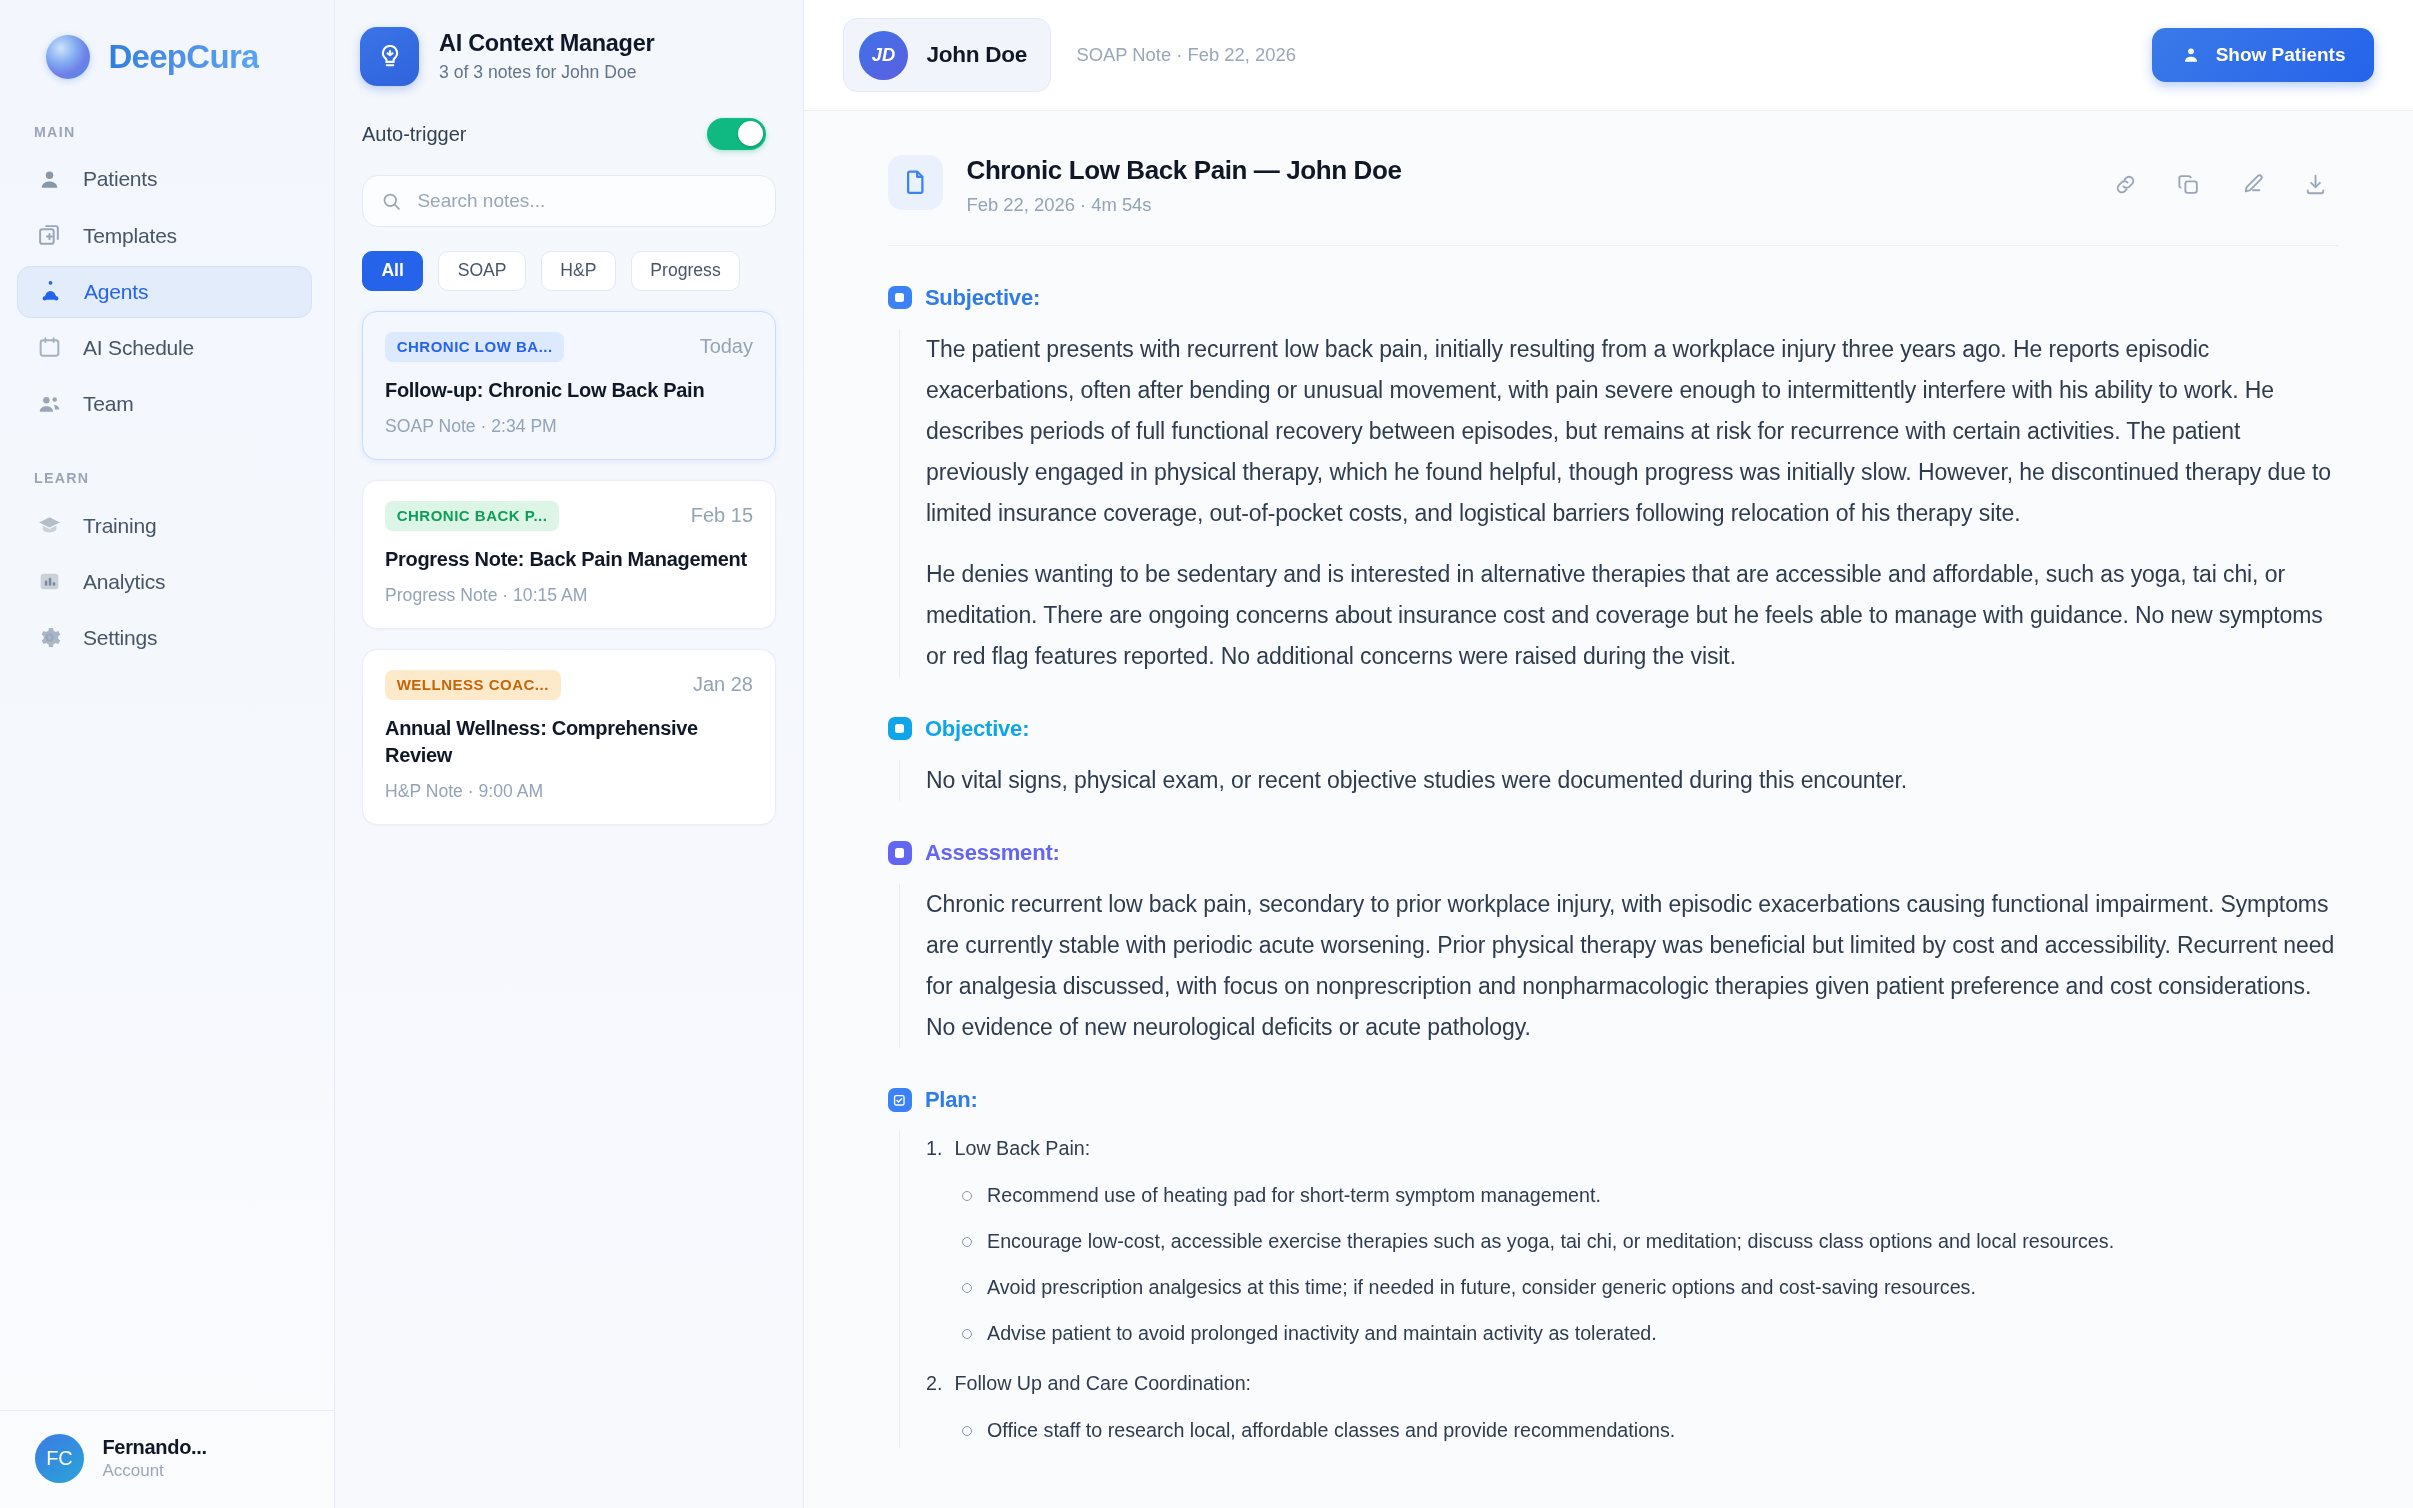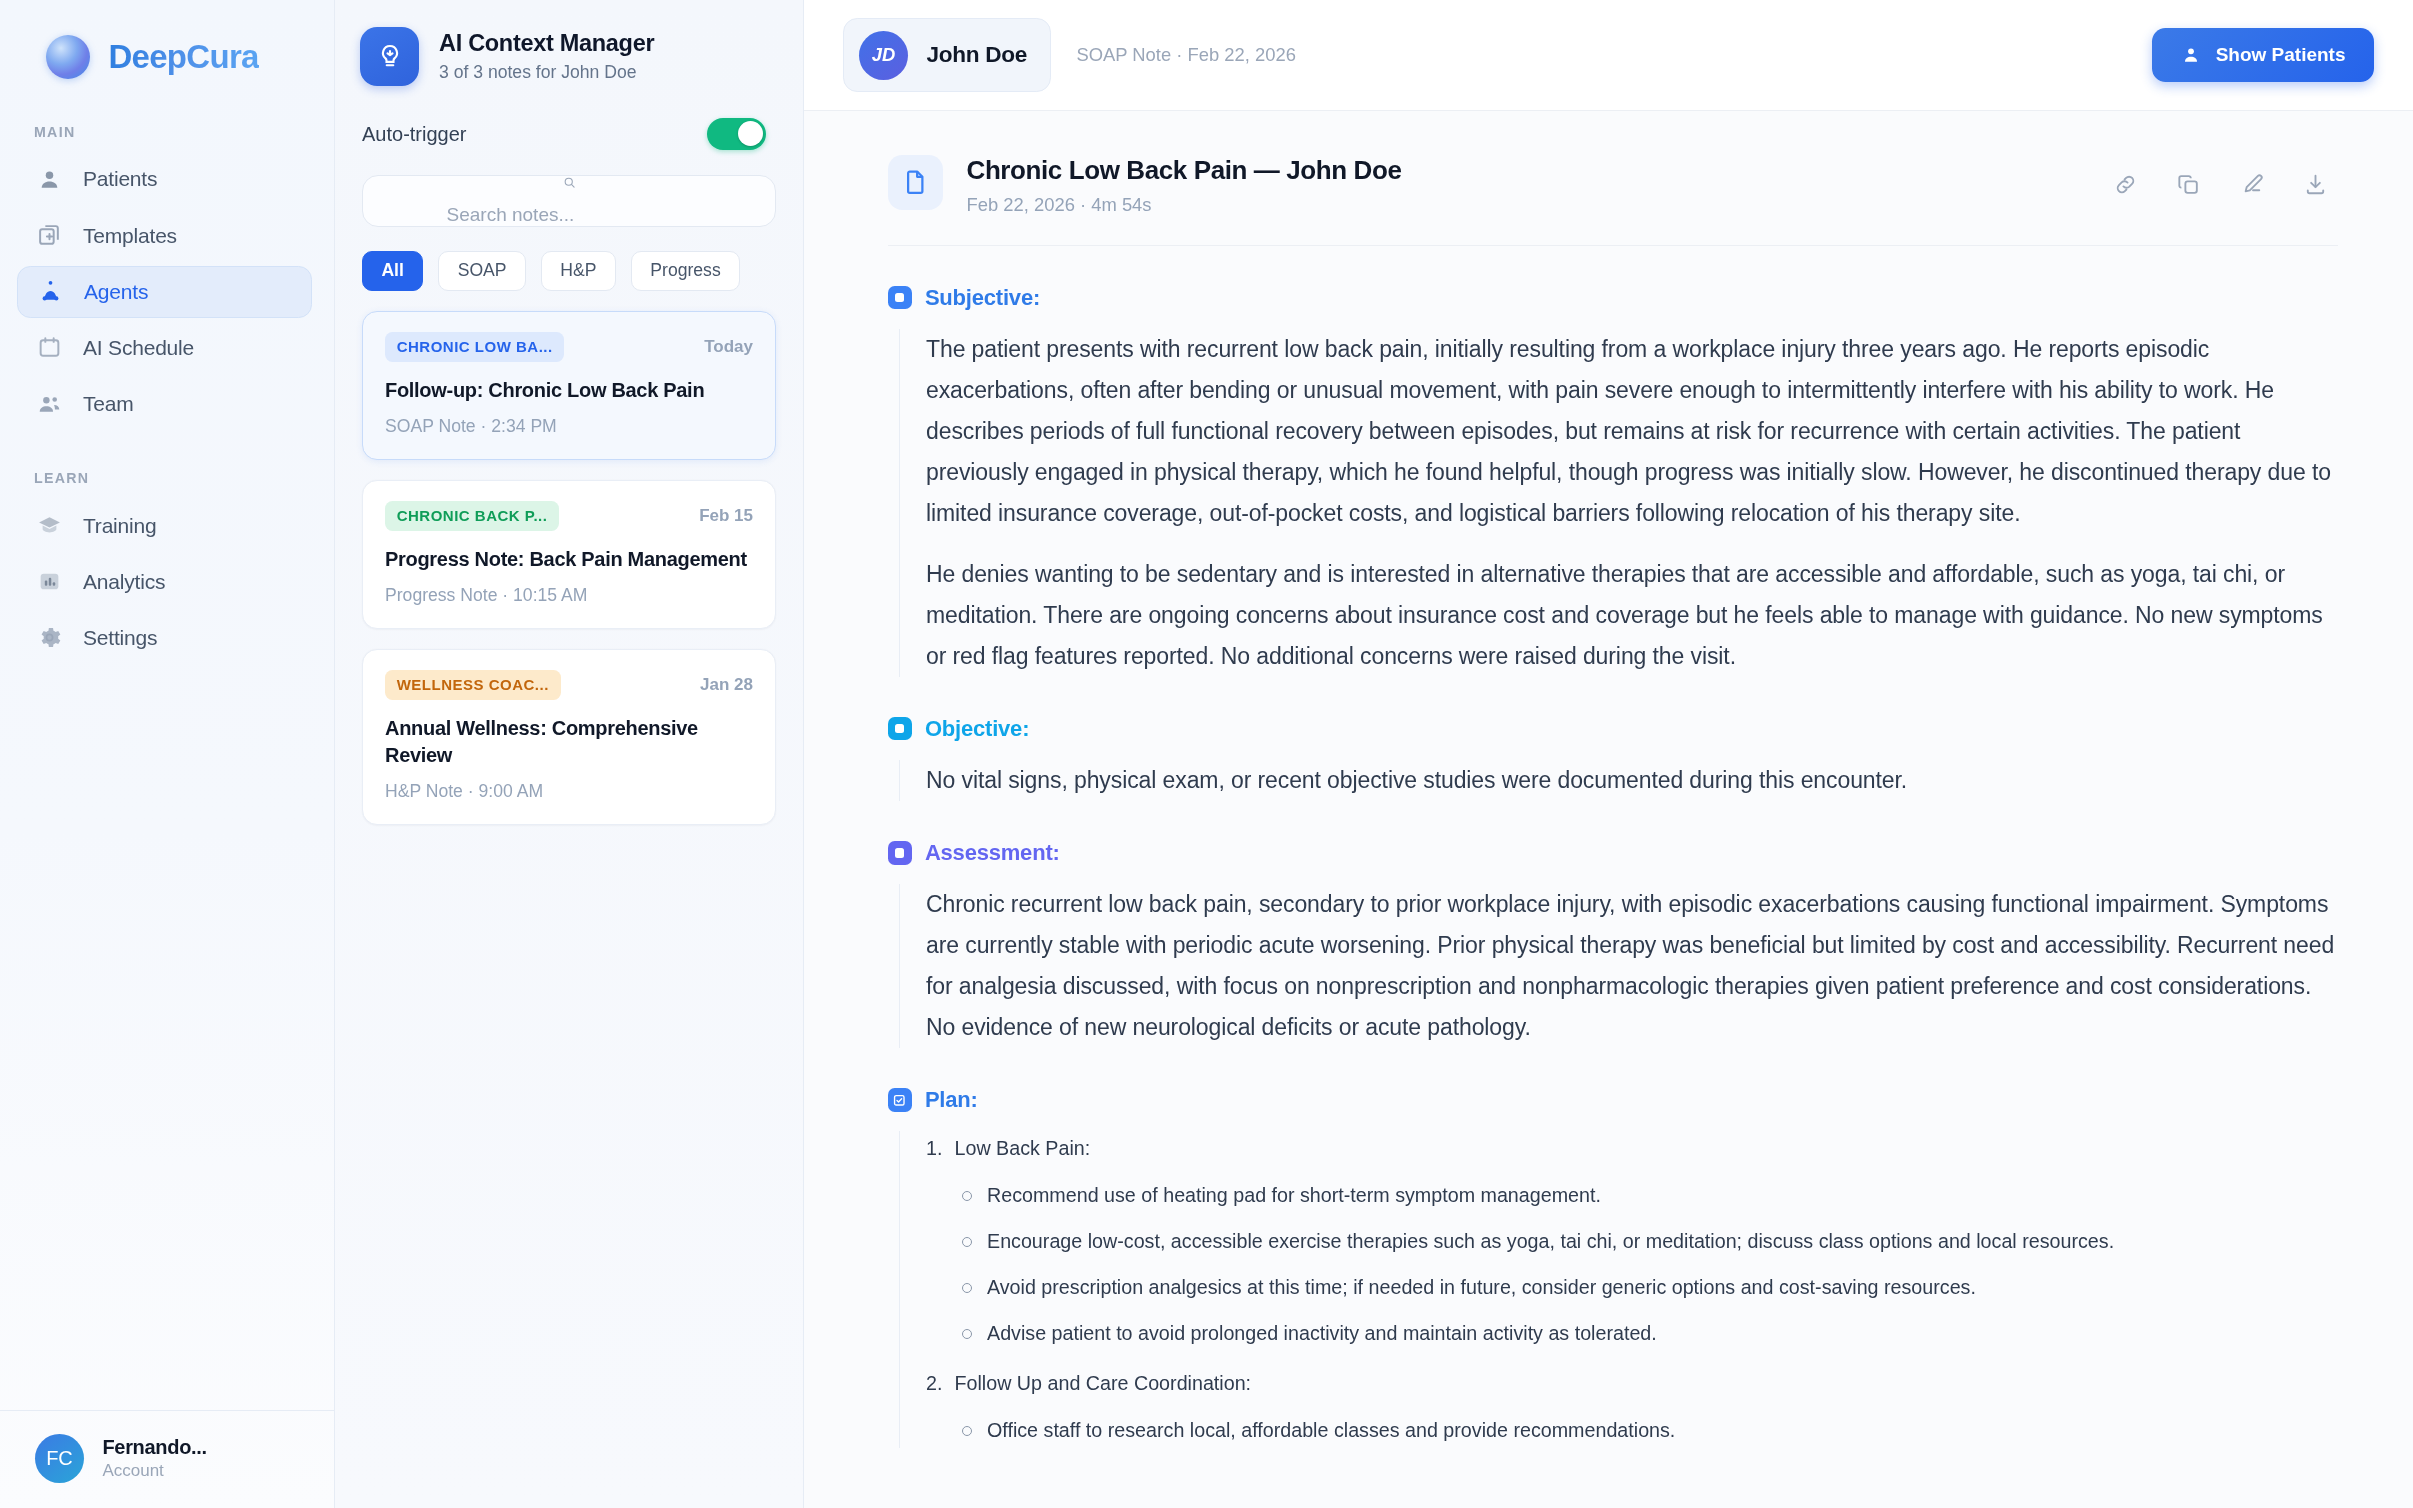--- a/index.html
+++ b/index.html
@@ -94,21 +94,20 @@
   .toggle .knob {
     position: absolute; right: 3.4px; top: 3.4px; width: 25px; height: 25px;
     border-radius: 50%; background: #fff; box-shadow: 0 0.8px 2.5px rgba(0,0,0,.22);
   }
 
   .search-wrap { padding: 0 27px; }
   .search-box {
     height: 52px; border: 0.8px solid #e3e9f2; border-radius: 16px;
     background: #fcfdff; display: flex; align-items: center; gap: 15px;
     padding: 0 18.4px;
-    flex-direction: column;
   }
   .search-box input {
     border: 0; outline: none; background: transparent; flex: 1;
     font-size: 19px; color: #334155; font-family: "Liberation Sans", sans-serif;
   }
   .search-box input::placeholder { color: #9aa6b8; }
 
   .chips { display: flex; gap: 15px; padding: 23.5px 27px 20px 27px; }
   .chip {
     height: 40px; padding: 0 18.4px; border-radius: 10px;
@@ -130,21 +129,21 @@
   }
   .note-top { display: flex; align-items: center; justify-content: space-between; gap: 11.7px; }
   .tag {
     font-size: 15px; font-weight: 700; letter-spacing: 0.5px;
     padding: 6.7px 11.7px; border-radius: 7.5px; white-space: nowrap;
     max-width: 268px; overflow: hidden; text-overflow: ellipsis;
   }
   .tag.blue { background: #dde9fd; color: #2563eb; }
   .tag.green { background: #dcf5e7; color: #0f9d58; }
   .tag.amber { background: #fdeacb; color: #c2660c; }
-  .note-date { font-size: 17px; color: #94a3b8; white-space: nowrap; font-weight: bold; }
+  .note-date { font-size: 20px; color: #94a3b8; white-space: nowrap; }
   .note-title { font-size: 20px; font-weight: 700; color: #101828; margin-top: 15px; line-height: 1.35; letter-spacing: -0.3px; }
   .note-meta { font-size: 17.6px; color: #94a3b8; margin-top: 11.7px; }
 
   
   .main { flex: 1; height: 1508px; background: #fafbfd; display: flex; flex-direction: column; overflow: hidden; }
   .topbar {
     height: 111px; flex: 0 0 111px; background: #ffffff;
     border-bottom: 0.8px solid #eceff4;
     display: flex; align-items: center; padding: 0 39px 0 39px; gap: 25px;
   }

